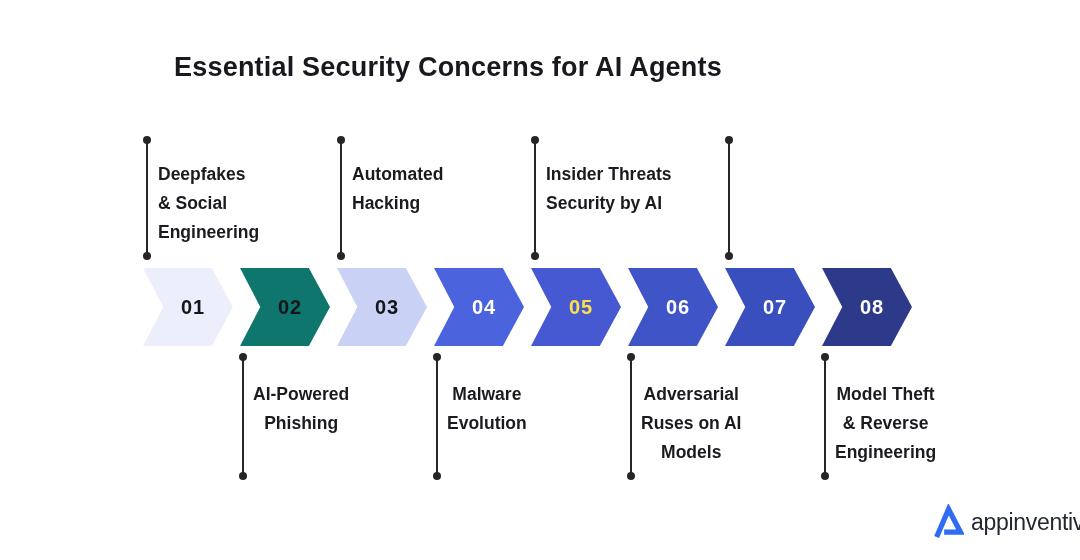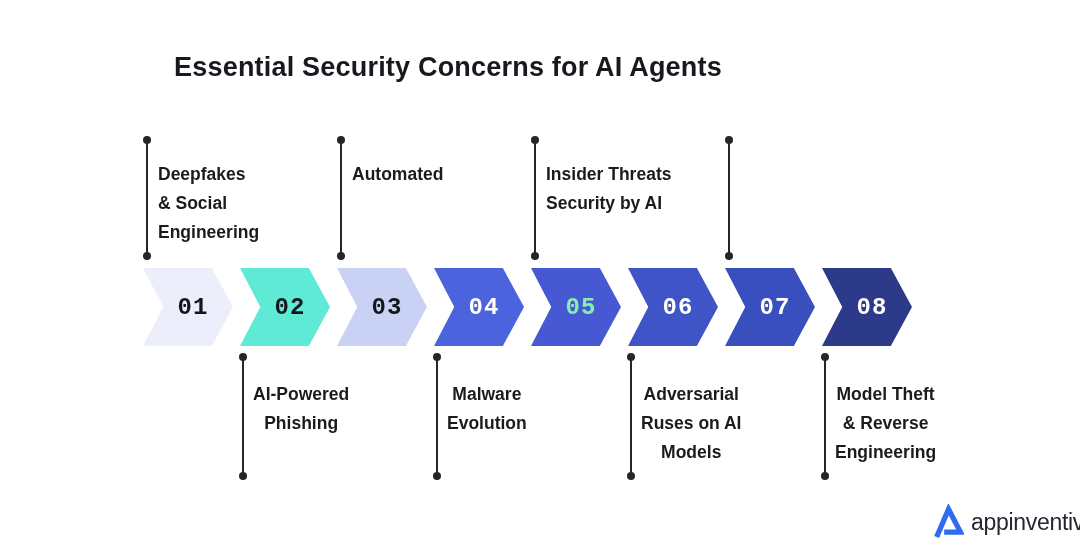--- a/index.html
+++ b/index.html
@@ -14,22 +14,22 @@
   }
   
   .chevrons{
     position:absolute;left:143px;top:268px;display:flex;gap:7px;
   }
   .chev{
     width:90px;height:78px;display:flex;align-items:center;justify-content:center;
     clip-path:polygon(0% 0%,76.5% 0%,100% 50%,76.5% 100%,0% 100%,22.5% 50%);
   }
   .num{
-    font-family:Liberation Mono, monospace;
-    font-size:24px;font-weight:700;letter-spacing:1px;padding-left:10px;
+    font-family:Liberation Sans, sans-serif;
+    font-size:20px;font-weight:700;letter-spacing:1px;padding-left:10px;
   }
   
   .connector{
     position:absolute;width:2px;background:var(--connector,#2b2b2b);
   }
   .connector.top{top:140px;height:116px;}
   .connector.bottom{top:357px;height:119px;}
   .connector::before,.connector::after{
     content:"";position:absolute;left:-3px;width:8px;height:8px;border-radius:50%;
     background:var(--connector,#2b2b2b);
@@ -69,20 +69,21 @@
   <div class="connector bottom" style="left:630px"></div>
   <div class="connector bottom" style="left:824px"></div>
 
   <div class="label top" style="left:158px">
     <div>Deepfakes</div>
     <div>&amp; Social</div>
     <div>Engineering</div>
   </div>
   <div class="label top" style="left:352px">
     <div>Automated</div>
+    <div>Hacking</div>
   </div>
   <div class="label top" style="left:546px">
     <div>Insider Threats</div>
     <div>Security by AI</div>
   </div>
 
   <div class="label bottom" style="left:253px">
     <div>AI-Powered</div>
     <div>Phishing</div>
   </div>
@@ -98,31 +99,31 @@
   <div class="label bottom" style="left:835px">
     <div>Model Theft</div>
     <div>&amp; Reverse</div>
     <div>Engineering</div>
   </div>
 
   <div class="chevrons">
     <div class="chev" style="background-color: rgb(236, 239, 251);">
       <span class="num" style="color: rgb(20, 22, 26);">01</span>
     </div>
-    <div class="chev" style="background-color: #5eead4;">
+    <div class="chev" style="background-color: #0f766e;">
       <span class="num" style="color: rgb(20, 22, 26);">02</span>
     </div>
     <div class="chev" style="background-color: rgb(201, 210, 245);">
       <span class="num" style="color: rgb(20, 22, 26);">03</span>
     </div>
     <div class="chev" style="background-color: rgb(75, 99, 220);">
       <span class="num" style="color: rgb(255, 255, 255);">04</span>
     </div>
     <div class="chev" style="background-color: rgb(71, 89, 210);">
-      <span class="num" style="color: #86efac;">05</span>
+      <span class="num" style="color: #fde047;">05</span>
     </div>
     <div class="chev" style="background-color: rgb(63, 84, 198);">
       <span class="num" style="color: rgb(255, 255, 255);">06</span>
     </div>
     <div class="chev" style="background-color: rgb(58, 79, 190);">
       <span class="num" style="color: rgb(255, 255, 255);">07</span>
     </div>
     <div class="chev" style="background-color: rgb(45, 58, 138);">
       <span class="num" style="color: rgb(255, 255, 255);">08</span>
     </div>

